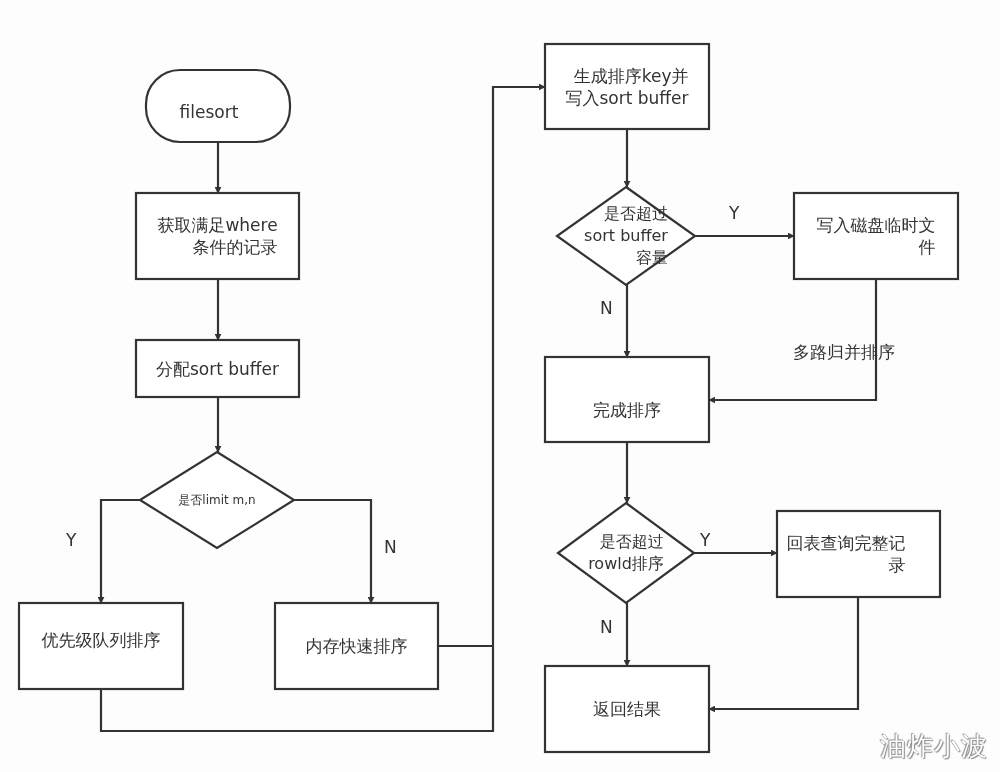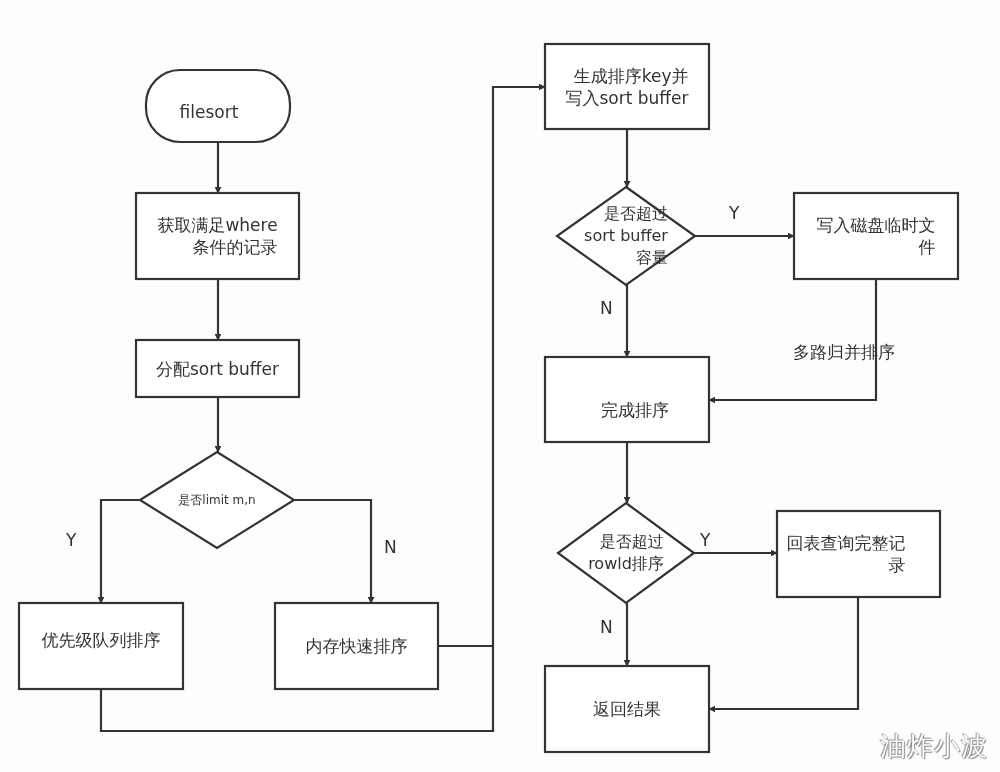--- a/index.html
+++ b/index.html
@@ -76,21 +76,21 @@
     <div class="node-label" style="left: 140px; top: 452px; width: 154px; height: 96px; font-size: 12px;">是否limit m,n</div>
     <div class="node-label" style="left: 19px; top: 603px; width: 164px; height: 74px;">优先级队列排序</div>
     <div class="node-label" style="left: 275px; top: 603px; width: 163px; height: 86px;">内存快速排序</div>
     <div class="node-label" style="left: 545px; top: 44px; width: 164px; height: 85px;">生成排序key并
 写入sort buffer</div>
     <div class="node-label" style="left: 557px; top: 187px; width: 138px; height: 98px; font-size: 16px;">是否超过
 sort buffer
 容量</div>
     <div class="node-label" style="left: 794px; top: 193px; width: 164px; height: 86px;">写入磁盘临时文
 件</div>
-    <div class="node-label" style="left: 545px; top: 357px; width: 164px; height: 106px; margin-left: 8px;">完成排序</div>
+    <div class="node-label" style="left: 545px; top: 357px; width: 164px; height: 106px;">完成排序</div>
     <div class="node-label" style="left: 558px; top: 503px; width: 136px; height: 100px; font-size: 16px;">是否超过
 rowld排序</div>
     <div class="node-label" style="left: 777px; top: 511px; width: 138px; height: 86px;">回表查询完整记
 录</div>
     <div class="node-label" style="left: 545px; top: 666px; width: 164px; height: 86px;">返回结果</div>
   </div>
 
 <div class="edge-label" style="left:66px;top:530px;">Y</div>
 <div class="edge-label" style="left:384px;top:537px;">N</div>
 <div class="edge-label" style="left:729px;top:203px;">Y</div>

